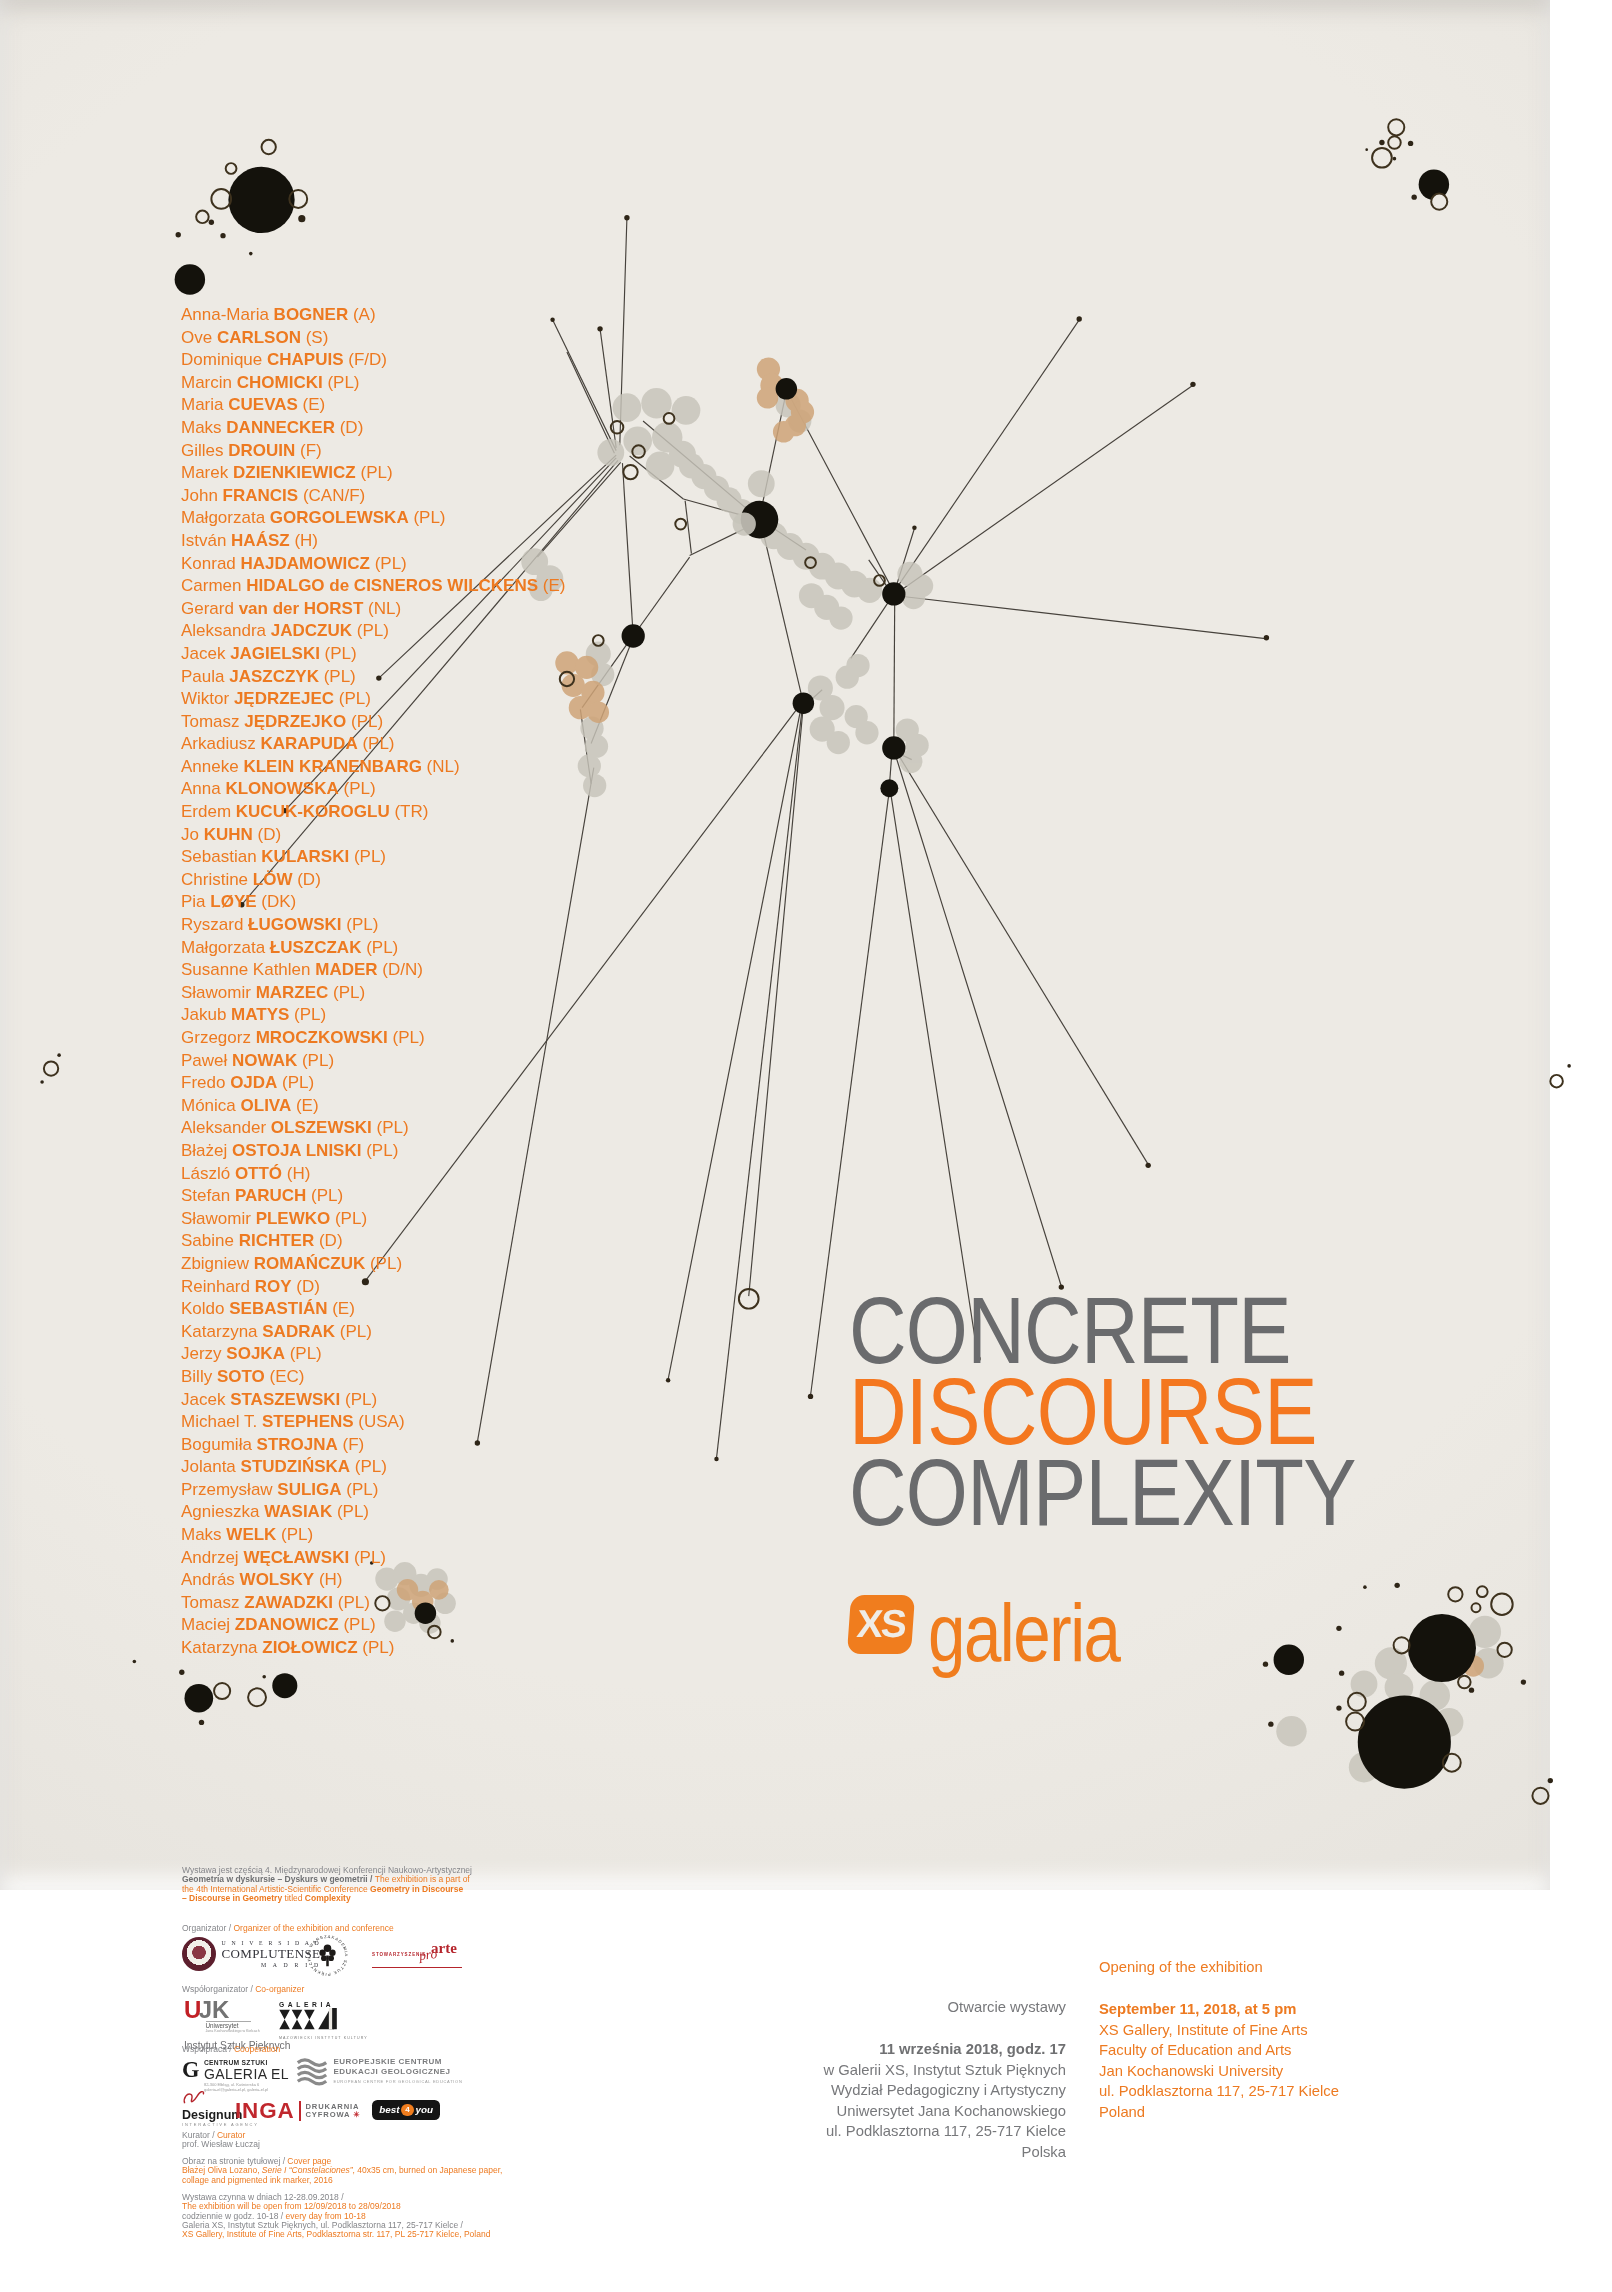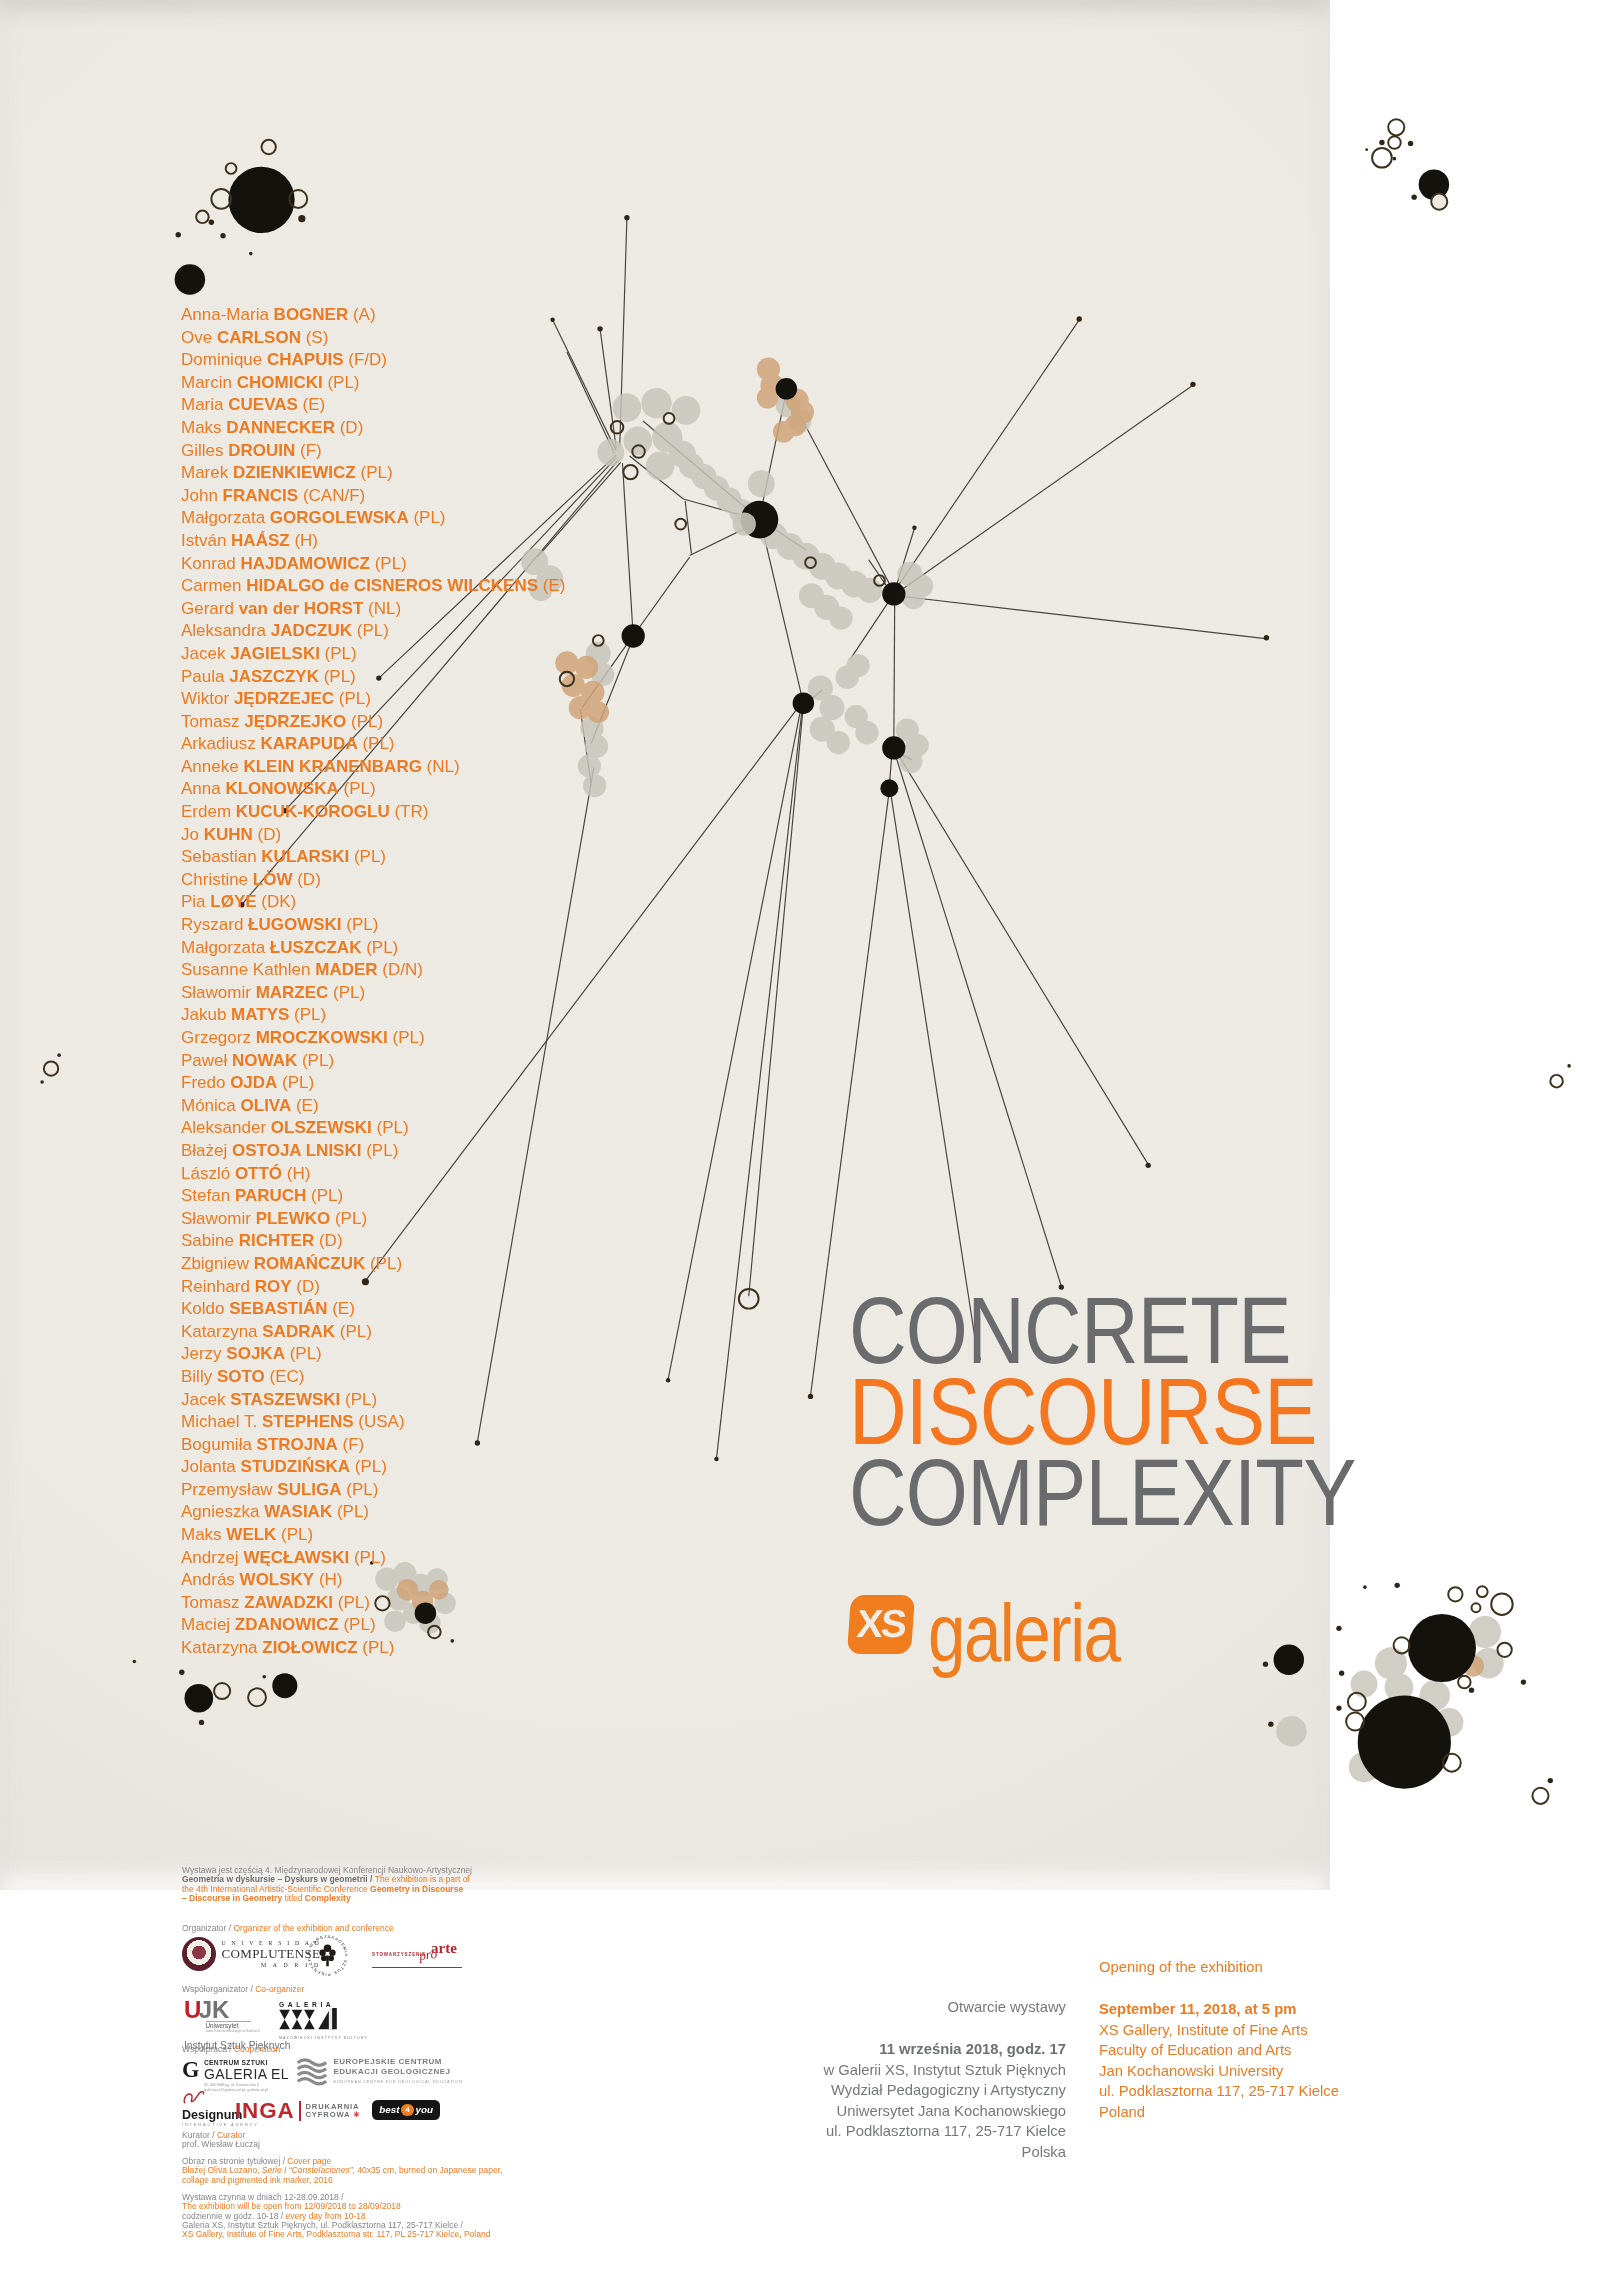--- a/index.html
+++ b/index.html
@@ -1,19 +1,19 @@
 <!DOCTYPE html>
 <html style="font-size:14.3px"><head>
 <meta charset="utf-8">
 <style>
   html,body{margin:0;padding:0;background:#fff;}
   .page{position:relative;width:1613px;height:2293px;overflow:hidden;background:#fff;
         font-family:"Liberation Sans",sans-serif;}
   
-  .artwork{position:absolute;left:0;top:0;width:1330px;height:1890px;
+  .artwork{position:absolute;left:0;top:0;width:1550px;height:1890px;
     background:radial-gradient(125% 95% at 48% 42%, #EDEAE4 50%, #E6E3DD 75%, #D9D6D0 96%, #CFccc6 100%);
     box-shadow:inset 0 9px 22.4px rgba(90,85,75,.18), inset 0 -12.5px 19.7px rgba(255,255,255,.9);}
   .artwork svg{position:absolute;left:0;top:0;}
   
   .artists{position:absolute;left:181px;top:304px;font-size:17px;line-height:22.6px;
     color:#ED7A21;white-space:nowrap;}
   .artists b{font-weight:700;}
   
   .title{position:absolute;left:849px;top:1290px;font-size:95px;line-height:81px;
     font-weight:400;letter-spacing:-0.9px;transform:scaleX(.84);transform-origin:left top;

